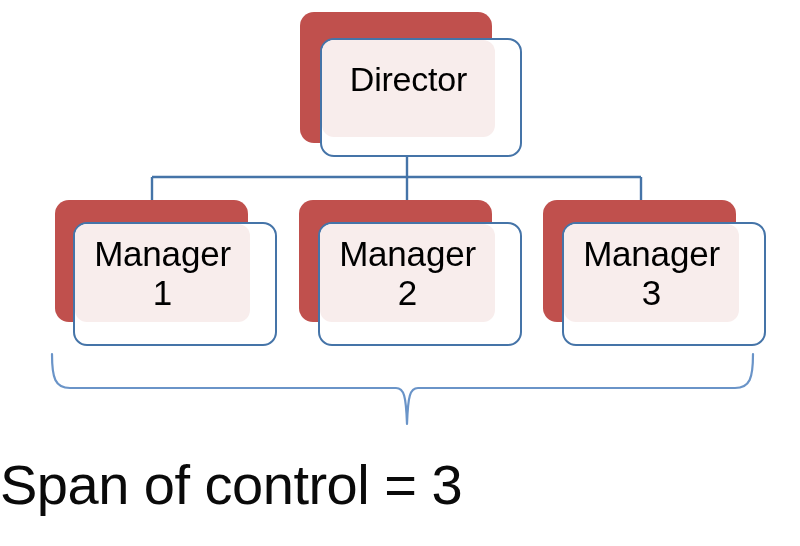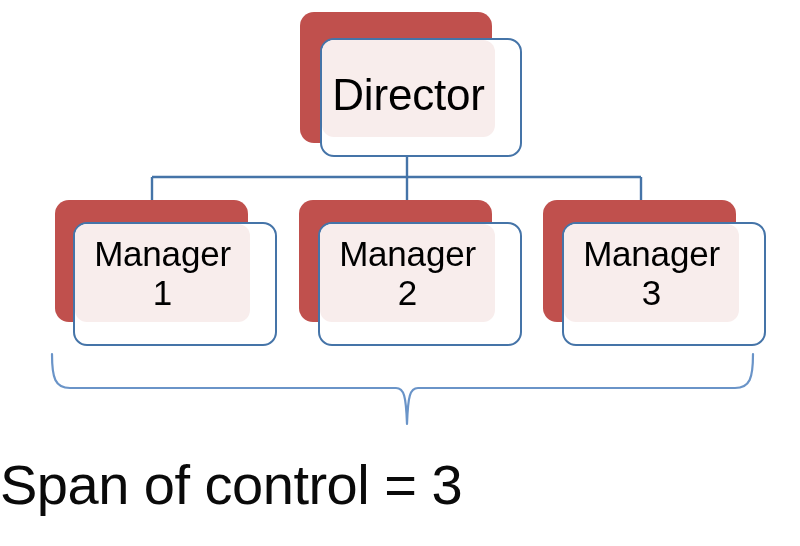--- a/index.html
+++ b/index.html
@@ -65,21 +65,21 @@
     line-height: 1.12;
     white-space: pre-line;
     letter-spacing: -0.2px;
   }
 
   
   #node-director          { left: 300px; top: 12px;  width: 222px; height: 145px; }
   #node-director .shadow-plate { width: 192px; height: 131px; }
   #node-director .face    { left: 20px; top: 26px; width: 202px; height: 119px; }
   #node-director .tint    { left: 22px; top: 28px; width: 173px; height: 97px; }
-  #node-director .caption { left: 22px; top: 44px; width: 173px; height: 78px; font-size: 44px; }
+  #node-director .caption { left: 22px; top: 28px; width: 173px; height: 78px; font-size: 34px; }
 
   #node-manager-1         { left: 55px;  top: 200px; width: 222px; height: 146px; }
   #node-manager-1 .shadow-plate,
   #node-manager-2 .shadow-plate,
   #node-manager-3 .shadow-plate { width: 193px; height: 122px; }
   #node-manager-1 .face   { left: 18px; top: 22px; width: 204px; height: 124px; }
   #node-manager-1 .tint   { left: 20px; top: 24px; width: 175px; height: 98px; }
   #node-manager-1 .caption{ left: 20px; top: 24px; width: 175px; height: 98px; font-size: 35px; }
 
   #node-manager-2         { left: 299px; top: 200px; width: 223px; height: 146px; }

